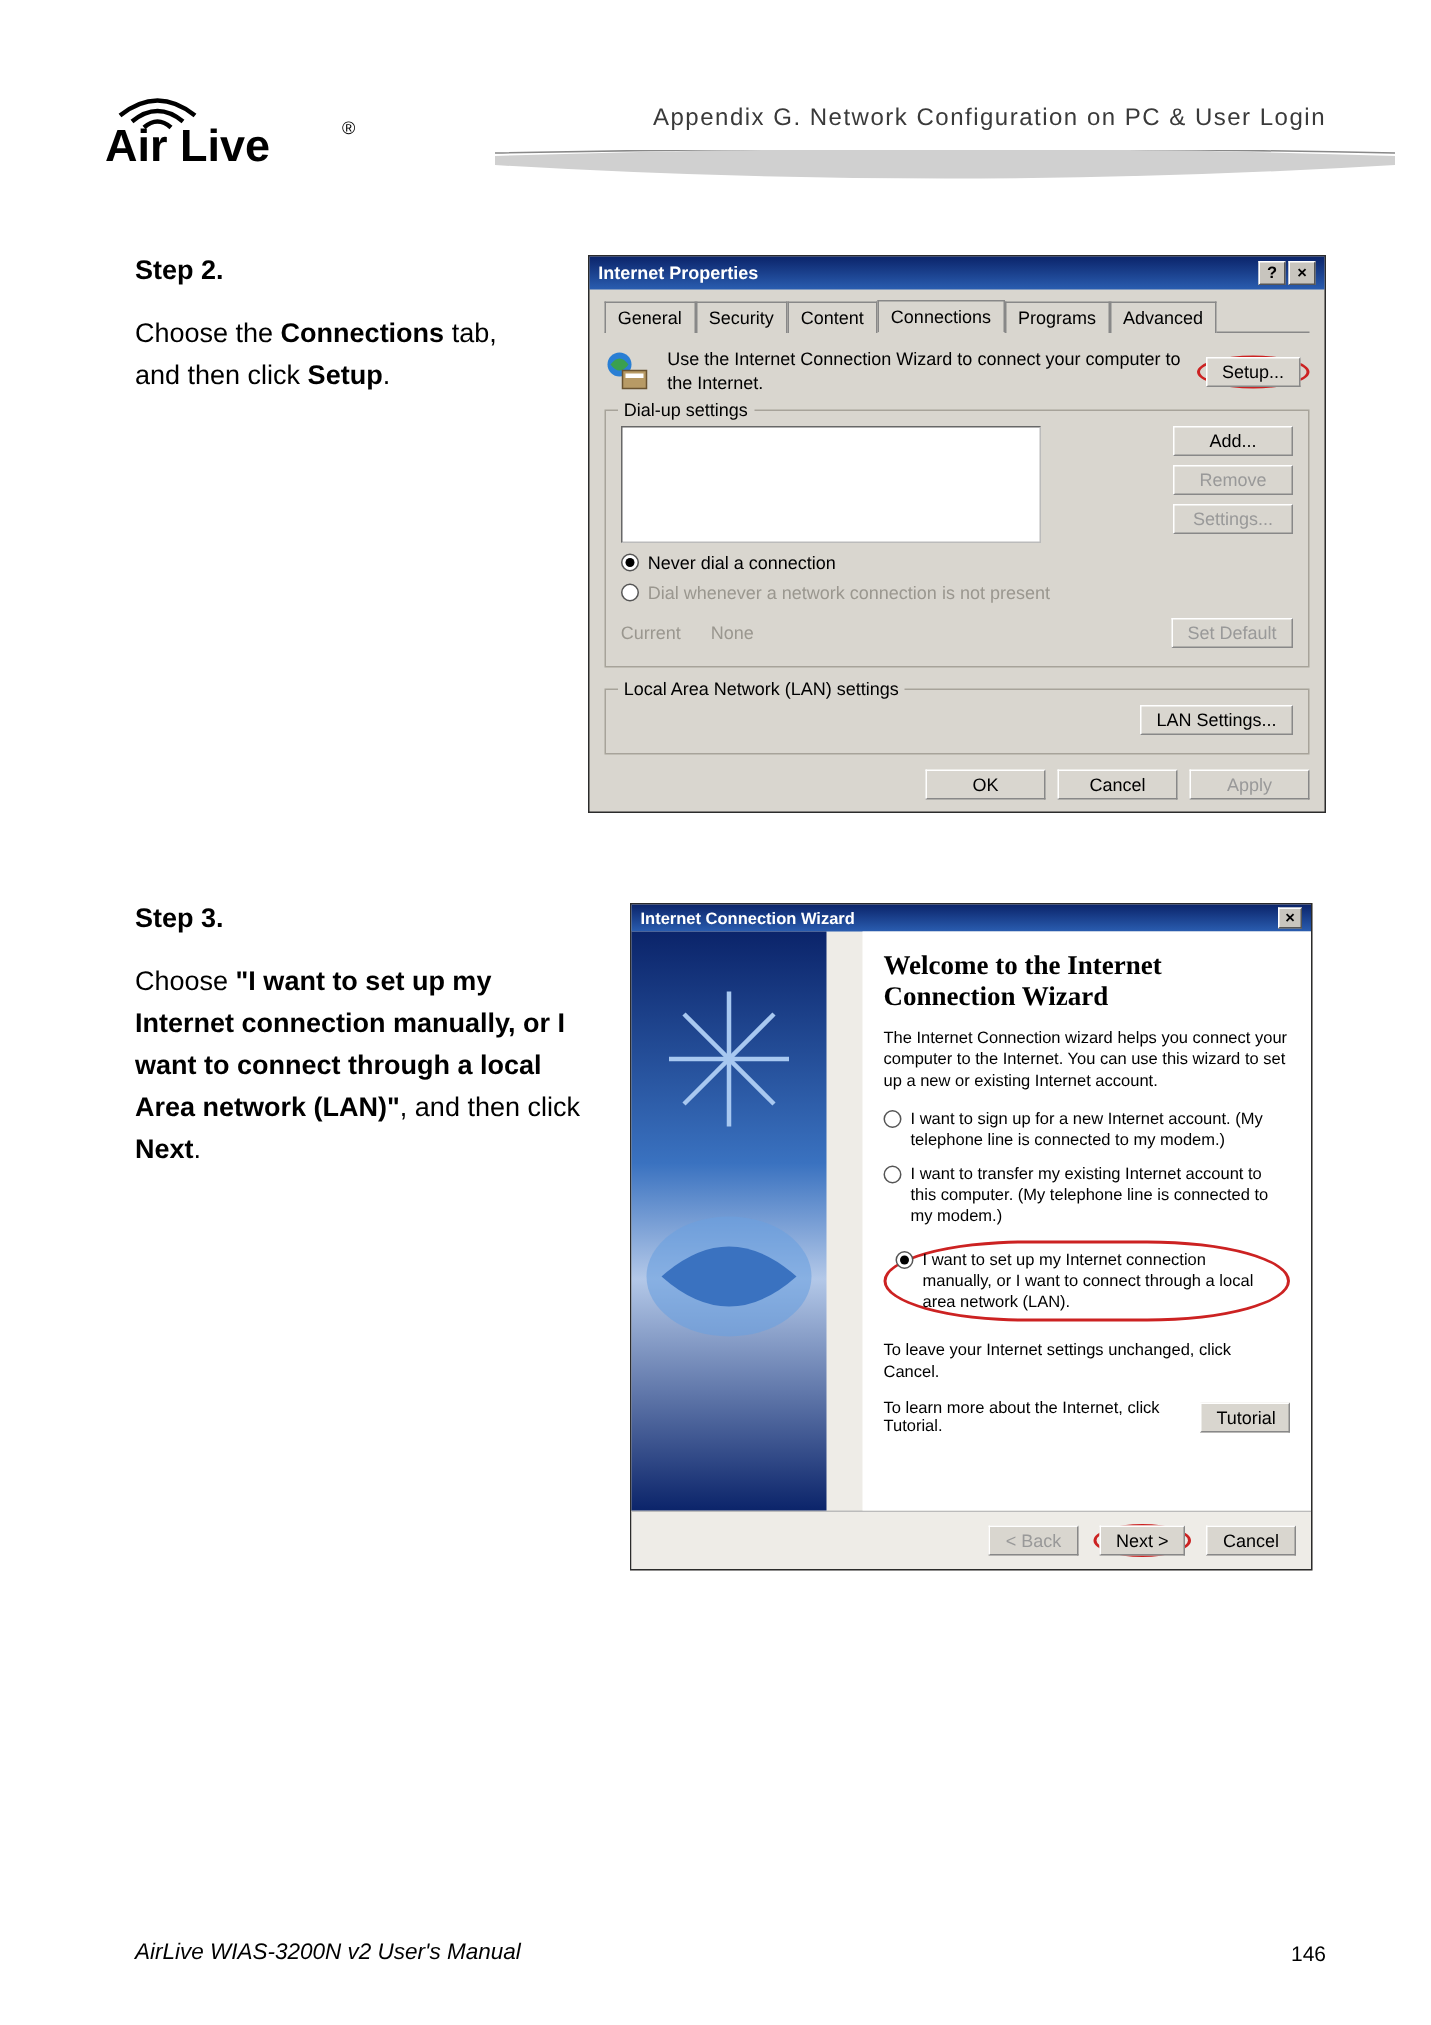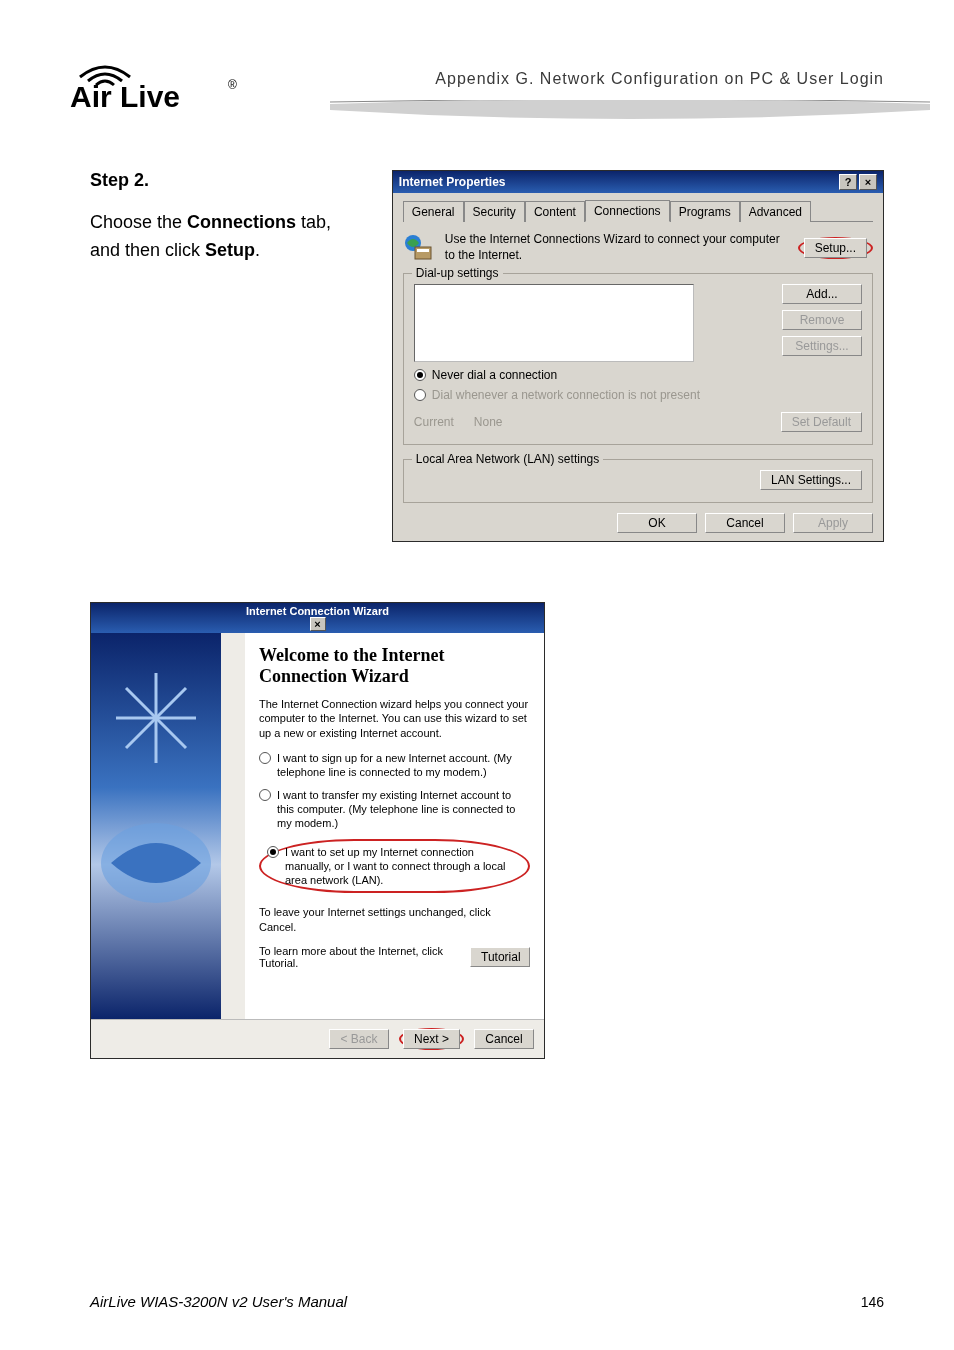--- a/index.html
+++ b/index.html
@@ -44,21 +44,21 @@
   .radio-row { display:flex; align-items:center; gap:6px; margin-top:6px; color:#9a978f; }
   .radio-row.enabled { color:#000; }
   .radio-dot { width:12px; height:12px; border:1px solid #555; border-radius:50%; background:#fff; display:flex; align-items:center; justify-content:center; }
   .radio-dot .fill { width:6px; height:6px; background:#000; border-radius:50%; }
   .current-row { display:flex; align-items:center; gap:20px; margin-top:10px; color:#9a978f; }
   .bottom-btns { display:flex; justify-content:flex-end; gap:8px; margin-top:10px; }
   .lan-row { display:flex; justify-content:flex-end; }
 
   
   .ss2 { width: 455px; border:1px solid #2b2b2b; background:#eeece7; font-family: Tahoma, Arial, sans-serif; font-size:11px; position:relative; }
-  .ss2-title { background: linear-gradient(#0b246a,#2a5db0); color:#fff; font-weight:bold; padding:2px 6px; display:flex; align-items:center;flex-direction:column; }
+  .ss2-title { background: linear-gradient(#0b246a,#2a5db0); color:#fff; font-weight:bold; padding:2px 6px; display:flex; align-items:flex-end; }
   .ss2-title .spacer { flex:1; }
   .ss2-title .tbtn { width:16px; height:14px; background:#c8c5be; border:1px solid #fff; border-right-color:#555; border-bottom-color:#555; display:flex; align-items:center; justify-content:center; font-size:11px; font-weight:bold; color:#000; }
   .ss2-body { display:flex; height:386px;gap:24px; }
   .ss2-sidebar { width:130px; background: linear-gradient(180deg,#0b246a 0%, #3a72c0 40%, #b3c8e8 60%, #0b246a 100%); position:relative; }
   .globe-star { position:absolute; inset:0; }
   .ss2-main { flex:1; padding:12px 14px; color:#000; background:#ffffff; }
   .ss2-h1 { font-family: Georgia, 'Times New Roman', serif; font-size:18px; font-weight:bold; line-height:1.15; margin-bottom:10px; }
   .ss2-p { font-size:11px; line-height:1.35; margin-bottom:10px; }
   .ss2-radio { display:flex; gap:6px; align-items:flex-start; font-size:11px; line-height:1.3; margin-bottom:8px; }
   .ss2-radio .radio-dot { flex:none; margin-top:1px; }
@@ -120,21 +120,21 @@
           <div class="tab">Advanced</div>
         </div>
 
         <div class="wizard-row">
           <svg class="wizard-icon" viewBox="0 0 32 30">
             <circle cx="10" cy="10" r="8" fill="#2a7fd4"></circle>
             <path d="M4 10 Q10 2 16 10 Q10 18 4 10" fill="#3aa050"></path>
             <rect x="12" y="14" width="16" height="12" fill="#b79a65" stroke="#6a5330"></rect>
             <rect x="14" y="16" width="12" height="3" fill="#fff"></rect>
           </svg>
-          <div class="wizard-text">Use the Internet Connections Wizard to connect your computer to the Internet.</div>
+          <div class="wizard-text">Use the Internet Connection Wizard to connect your computer to the Internet.</div>
           <span class="setup-oval">
             <span class="btn">Setup...</span>
           </span>
         </div>
 
         <div class="groupbox">
           <div class="groupbox-label">Dial-up settings</div>
           <div class="dialup-list"></div>
           <div class="dialup-btns">
             <span class="btn">Add...</span>
@@ -171,20 +171,24 @@
         <div class="bottom-btns">
           <span class="btn">OK</span>
           <span class="btn">Cancel</span>
           <span class="btn dis">Apply</span>
         </div>
       </div>
     </div>
   </div>
 
   <div class="step-block">
+    <div class="step-text">
+      <div class="step-title">Step 3.</div>
+      <div class="step-para">Choose <b>"I want to set up my Internet connection manually, or I want to connect through a local Area network (LAN)"</b>, and then click <b>Next</b>.</div>
+    </div>
 
     <div class="ss2">
       <div class="ss2-title">
         <span>Internet Connection Wizard</span>
         <span class="spacer"></span>
         <span class="tbtn">×</span>
       </div>
       <div class="ss2-body">
         <div class="ss2-sidebar">
           <svg class="globe-star" viewBox="0 0 130 300">

